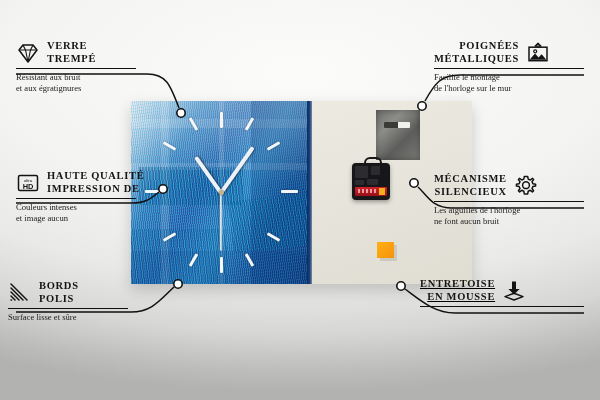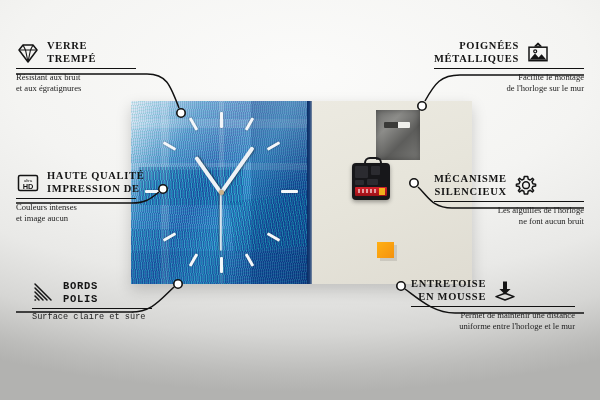--- a/index.html
+++ b/index.html
@@ -65,21 +65,21 @@
   
   .callout{position:absolute;}
   .co-head{display:flex;align-items:center;gap:7px;}
   .co-title{font-weight:bold;font-size:10.5px;letter-spacing:.7px;color:#141414;
     line-height:12.5px;text-transform:uppercase;white-space:nowrap;}
   .co-rule{height:1.4px;background:#111;margin-top:3px;}
   .co-desc{font-size:8.6px;line-height:10.6px;color:#222;margin-top:3px;white-space:pre-line;}
   .left .co-head{justify-content:flex-start;}
   .right .co-head{justify-content:flex-start;}
   .right .co-title{text-align:right;}
-  .right .co-desc{text-align:right;}
+  .right .co-desc{}
   .ico{flex:0 0 auto;width:24px;height:24px;display:block;}
   #lines{position:absolute;left:0;top:0;width:600px;height:400px;pointer-events:none;}
   .lnode{fill:#fff;stroke:#111;stroke-width:1.6;}
   .lpath{fill:none;stroke:#111;stroke-width:1.5;}
 </style>
 </head>
 <body>
 
 <div id="stage">
 
@@ -183,32 +183,32 @@
       <div>
         <div class="co-title">HAUTE QUALITÉ</div>
         <div class="co-title">IMPRESSION DE</div>
       </div>
     </div>
     <div class="co-rule" style="width:120px;"></div>
     <div class="co-desc">Couleurs intenses
 et image aucun</div>
   </div>
 
-  <div class="callout left" style="left:32px;top:280px;width:150px;font-family:Liberation Mono, monospace;">
+  <div class="callout left" style="left:8px;top:280px;width:150px;">
     <div class="co-head">
       <svg class="ico" viewBox="0 0 24 24">
         <path d="M3 3 L19 19 M3 7 L15 19 M3 11 L11 19 M3 15 L7 19 M3 19 L3.5 19" stroke="#141414" stroke-width="1.5" fill="none" stroke-linecap="round"></path>
       </svg>
       <div>
         <div class="co-title">BORDS</div>
         <div class="co-title">POLIS</div>
       </div>
     </div>
     <div class="co-rule" style="width:120px;"></div>
-    <div class="co-desc">Surface claire et sûre</div>
+    <div class="co-desc">Surface lisse et sûre</div>
   </div>
 
   <div class="callout right" style="left:434px;top:40px;width:150px;">
     <div class="co-head">
       <div>
         <div class="co-title">POIGNÉES</div>
         <div class="co-title">MÉTALLIQUES</div>
       </div>
       <svg class="ico" viewBox="0 0 24 24">
         <path d="M12 2.2 L15 5.2 H9 Z" fill="none" stroke="#141414" stroke-width="1.3" stroke-linejoin="round"></path>
@@ -231,29 +231,27 @@
       <svg class="ico" viewBox="0 0 24 24">
         <path d="M12 2.4 L13.7 2.4 L14.2 5.1 L16.2 6.0 L18.4 4.4 L19.6 5.6 L18.0 7.8 L18.9 9.8 L21.6 10.3 L21.6 12.0 L18.9 12.5 L18.0 14.5 L19.6 16.7 L18.4 17.9 L16.2 16.3 L14.2 17.2 L13.7 19.9 L12 19.9 L10.3 19.9 L9.8 17.2 L7.8 16.3 L5.6 17.9 L4.4 16.7 L6.0 14.5 L5.1 12.5 L2.4 12.0 L2.4 10.3 L5.1 9.8 L6.0 7.8 L4.4 5.6 L5.6 4.4 L7.8 6.0 L9.8 5.1 L10.3 2.4 Z" fill="none" stroke="#141414" stroke-width="1.5" stroke-linejoin="round"></path>
         <circle cx="12" cy="11.2" r="3.4" fill="none" stroke="#141414" stroke-width="1.5"></circle>
       </svg>
     </div>
     <div class="co-rule" style="width:150px;margin-left:auto;"></div>
     <div class="co-desc">Les aiguilles de l'horloge
 ne font aucun bruit</div>
   </div>
 
-  <div class="callout right" style="left:411px;top:278px;width:164px;">
+  <div class="callout right" style="left:420px;top:278px;width:164px;text-decoration:underline;">
     <div class="co-head">
       <div>
         <div class="co-title">ENTRETOISE</div>
         <div class="co-title">EN MOUSSE</div>
       </div>
       <svg class="ico" viewBox="0 0 24 24">
         <path d="M10 2.5 H14 V10 H17.6 L12 15.4 L6.4 10 H10 Z" fill="#141414"></path>
         <path d="M12 14.2 L21 17.6 L12 21 L3 17.6 Z" fill="none" stroke="#141414" stroke-width="1.5" stroke-linejoin="round"></path>
       </svg>
     </div>
     <div class="co-rule" style="width:164px;margin-left:auto;"></div>
-    <div class="co-desc">Permet de maintenir une distance
-uniforme entre l'horloge et le mur</div>
   </div>
 
 </div>
 
 </body></html>

